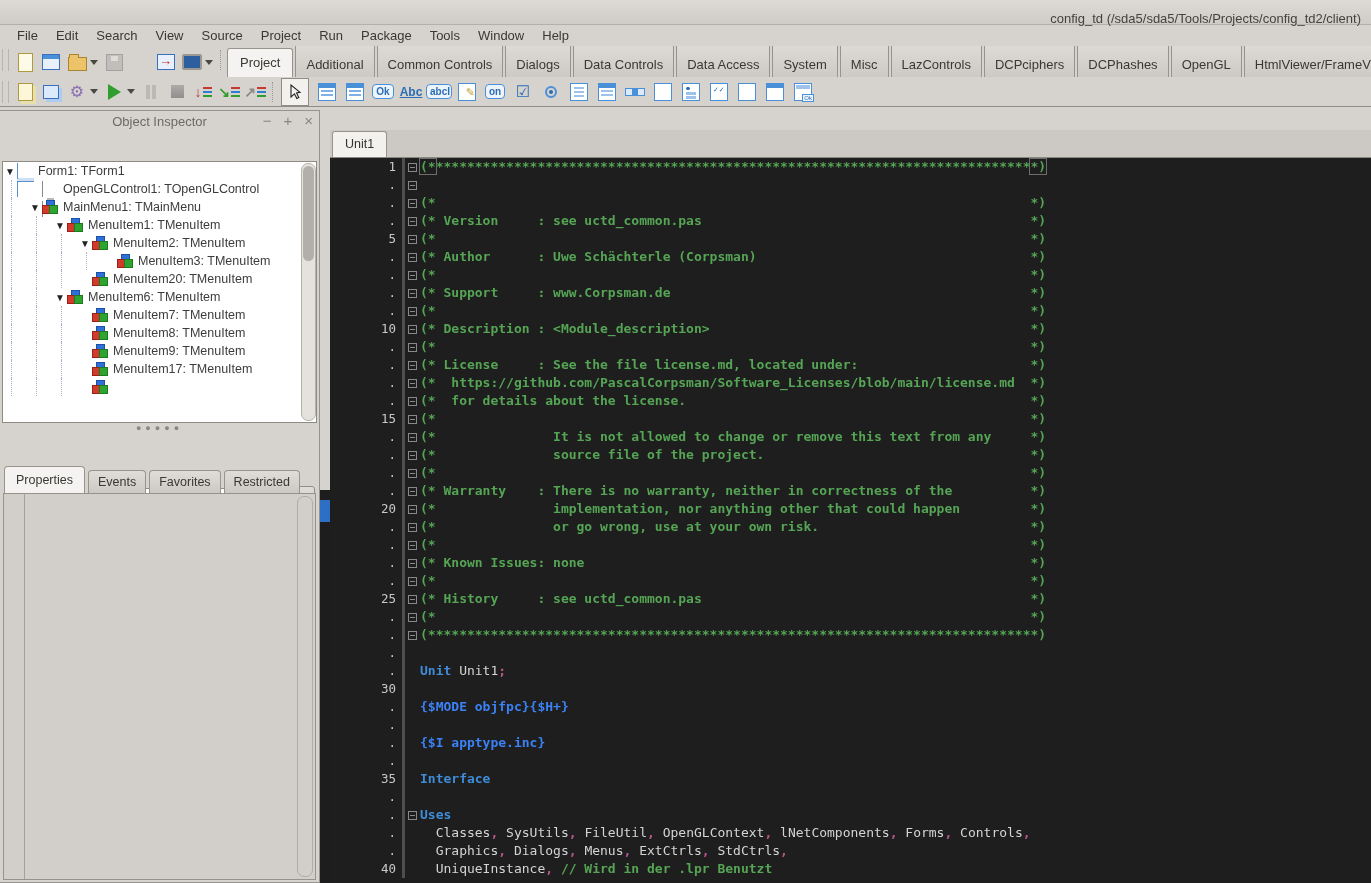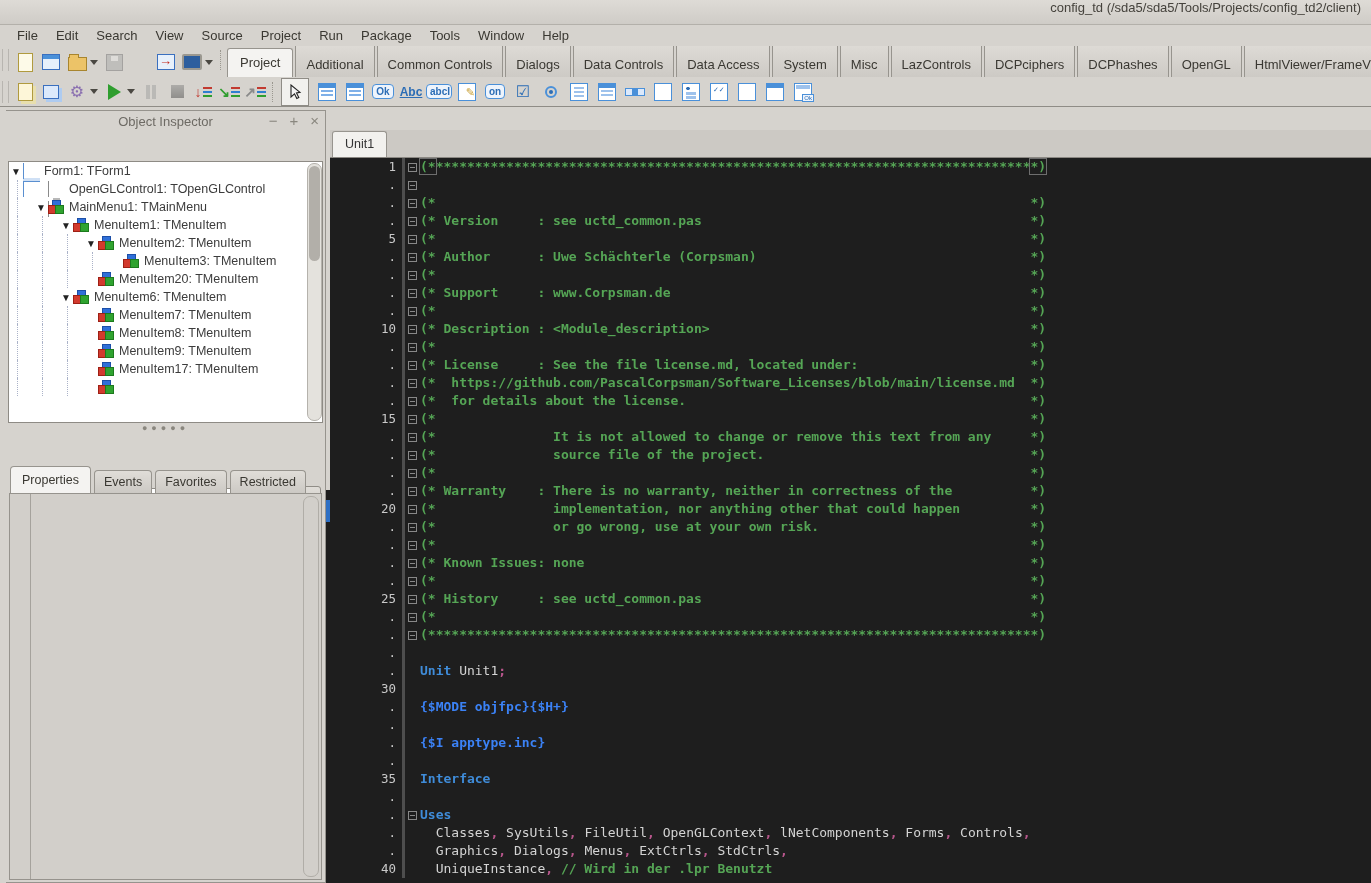--- a/index.html
+++ b/index.html
@@ -4,21 +4,21 @@
 <style>
   html,body{margin:0;padding:0;}
   body{
     width:1371px;height:883px;overflow:hidden;position:relative;
     font-family:"Liberation Sans", sans-serif;font-size:13px;color:#3a3832;
     background:#d6d3ce;
   }
   
   .titlebar{position:absolute;left:0;top:0;width:1371px;height:24px;
     background:linear-gradient(#dedbd6,#cfccc7);border-bottom:1px solid #b3b0aa;}
-  .titlebar .title{position:absolute;right:10px;top:0;color:#45423c;font-size:13px;text-align:center;}
+  .titlebar .title{position:absolute;right:10px;top:11px;color:#45423c;font-size:13px;text-align:center;}
   
   .menubar{position:absolute;left:0;top:25px;width:1371px;height:21px;display:flex;align-items:center;padding-left:8px;box-sizing:border-box;}
   .mitem{padding:2px 9px;color:#3a3832;}
   
   .tbrow1{position:absolute;left:0;top:46px;width:1371px;height:31px;display:flex;align-items:flex-end;}
   .tbrow2{position:absolute;left:0;top:77px;width:1371px;height:30px;display:flex;align-items:center;border-bottom:1px solid #8f8c86;box-sizing:border-box;background:#d6d3ce;}
   .grip{width:5px;height:22px;margin:0 3px 4px 2px;border-left:1px solid #b8b5b0;border-right:1px solid #b8b5b0;align-self:center;}
   .tbrow2 .grip{margin-bottom:0;}
   .vsep{width:2px;height:20px;margin:0 4px 4px 4px;border-left:1px dotted #9a978f;align-self:center;}
   .tbrow2 .vsep{margin-bottom:0;}
@@ -77,21 +77,21 @@
   .cv-rgroup:after{content:"";display:block;margin:3px 3px 0;height:3px;background:radial-gradient(circle at 2px 50%,#2c6db5 1.5px,transparent 2px);box-shadow:0 5px 0 #9ec2ec,0 9px 0 #9ec2ec;}
   .cv-cgroup:before{content:"✓✓";color:#2c6db5;font-size:7px;display:block;line-height:8px;padding:2px 0 0 2px;}
   .cv-frame:before{content:"";display:block;height:4px;background:#4a90d9;}
   .cv-action:before{content:"";display:block;height:4px;background:#9ec2ec;margin:1px;}
   .cv-action:after{content:"Ok";position:absolute;right:2px;bottom:3px;font-size:6px;border:1px solid #4a90d9;padding:0 1px;color:#2c6db5;background:#eef4fc;}
   
   .workspace{position:absolute;left:0;top:108px;width:1371px;height:775px;background:#d6d3ce;}
   .gapdark{position:absolute;left:320px;top:382px;width:10px;bottom:0;background:#1d1d1d;}
   .gapblue{position:absolute;left:320px;top:392px;width:10px;height:22px;background:#2d6fc4;}
   
-  .oi{position:absolute;left:6px;top:2px;width:320px;bottom:0;background:#d6d3ce;border:1px solid #96938d;border-left:none;box-sizing:border-box;}
+  .oi{position:absolute;left:0;top:2px;width:320px;bottom:0;background:#d6d3ce;border:1px solid #96938d;border-left:none;box-sizing:border-box;}
   .oi-title{height:22px;position:relative;text-align:center;color:#6d6a64;padding-top:3px;box-sizing:border-box;}
   .oi-btns{position:absolute;right:6px;top:1px;display:flex;gap:12px;color:#8a877f;font-size:15px;}
   .oi-btns span{cursor:default;}
   .oi-row{height:28px;display:flex;align-items:center;padding:0 4px;gap:4px;margin-top:48px;}
   .oi-row .lbl{width:76px;padding-left:4px;}
   .oi-input{flex:1;height:20px;border:1px solid #908d87;border-radius:3px;background:#fff;padding:0 6px;font-size:13px;font-family:"Liberation Sans",sans-serif;color:#3a3832;}
   .oi-input::placeholder{color:#9a9790;}
   .funnelbtn{width:26px;height:24px;background:linear-gradient(#e0ddd8,#ccc9c4);border:1px solid #908d87;border-radius:3px;display:flex;align-items:center;justify-content:center;}
   .oi-tree{position:absolute;left:2px;right:2px;top:50px;height:260px;background:#fff;border:1px solid #8e8b85;overflow:hidden;}
   .trow{height:18px;display:flex;align-items:center;white-space:nowrap;font-size:12.5px;color:#3c3c3c;}

